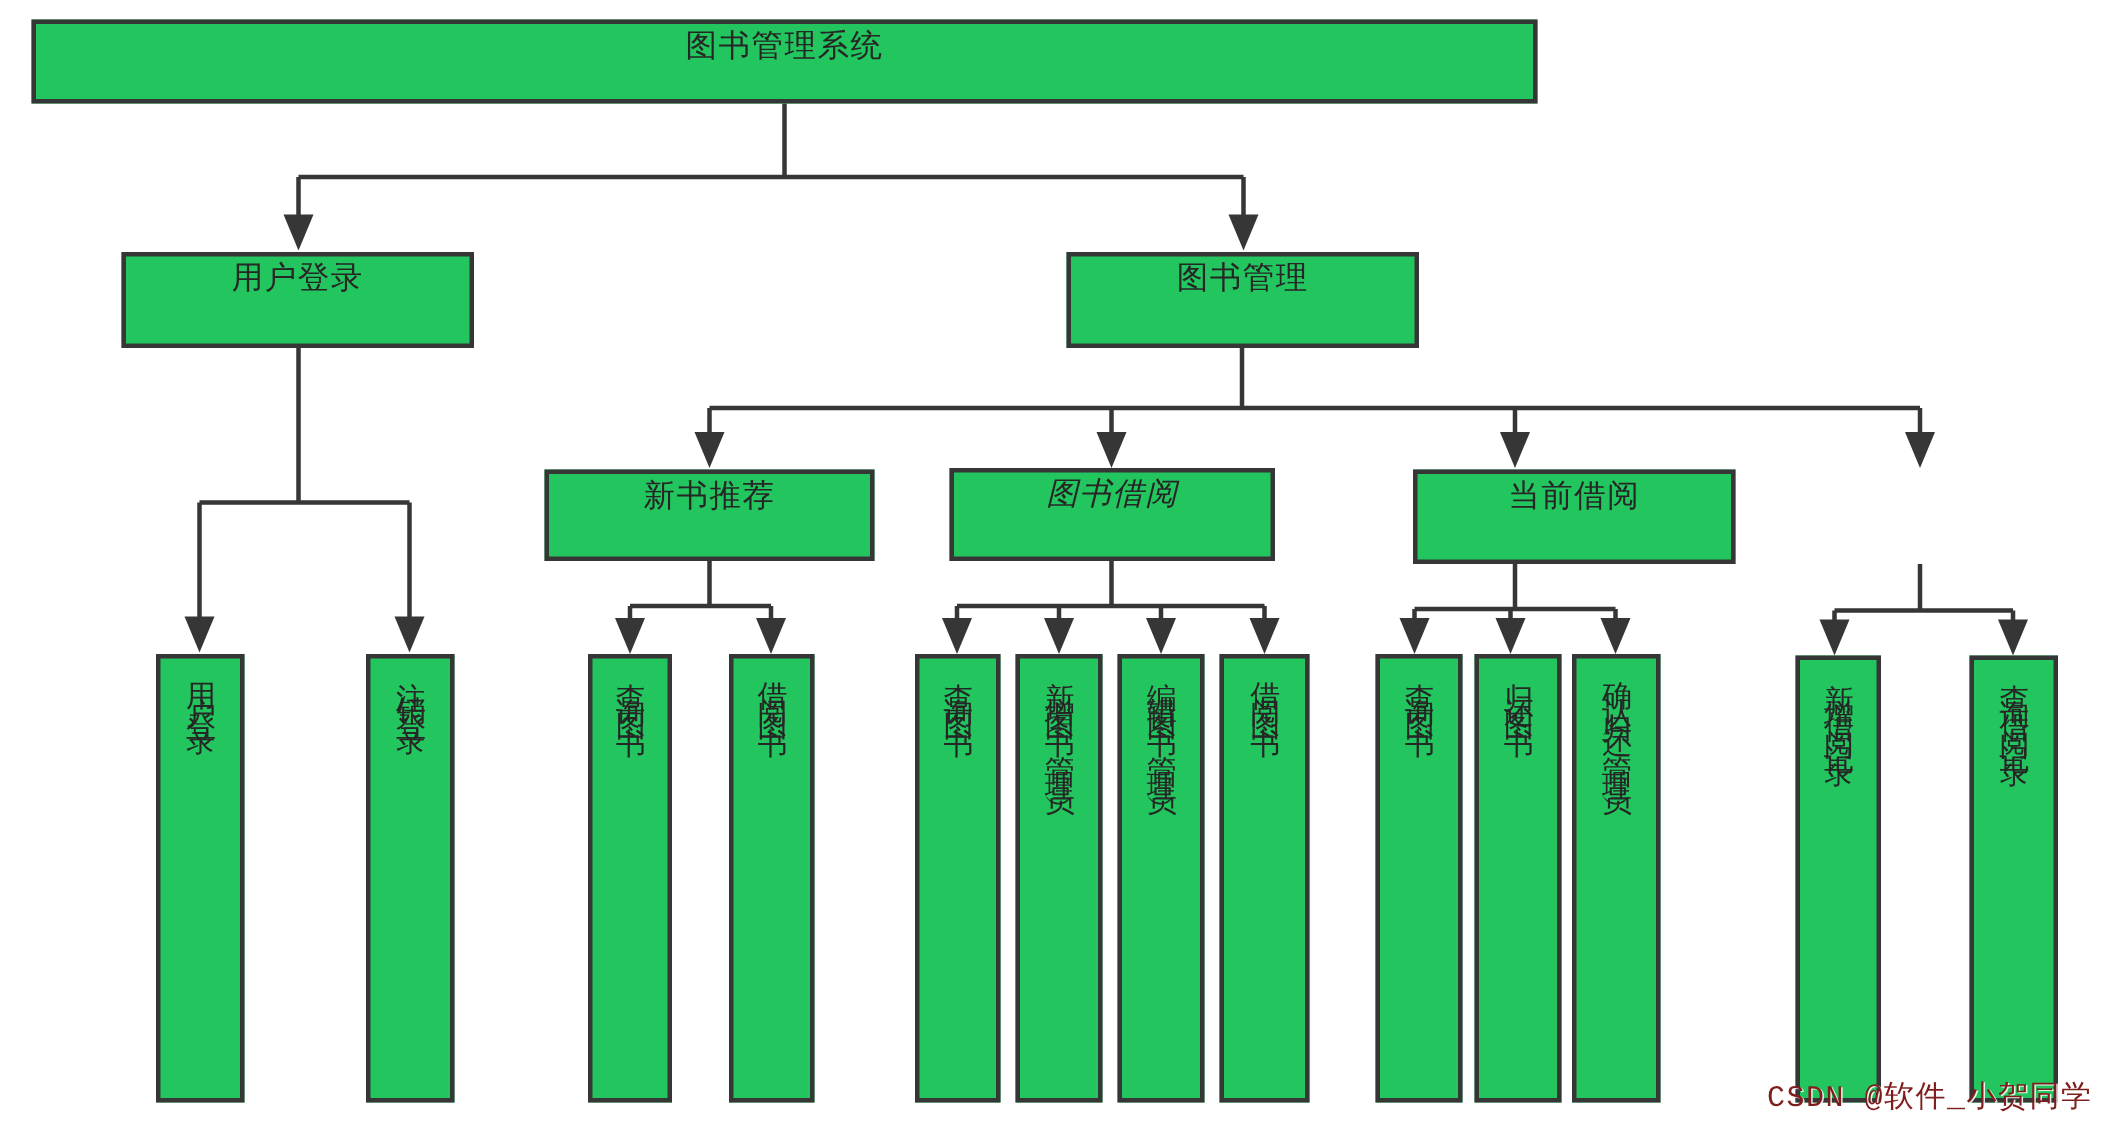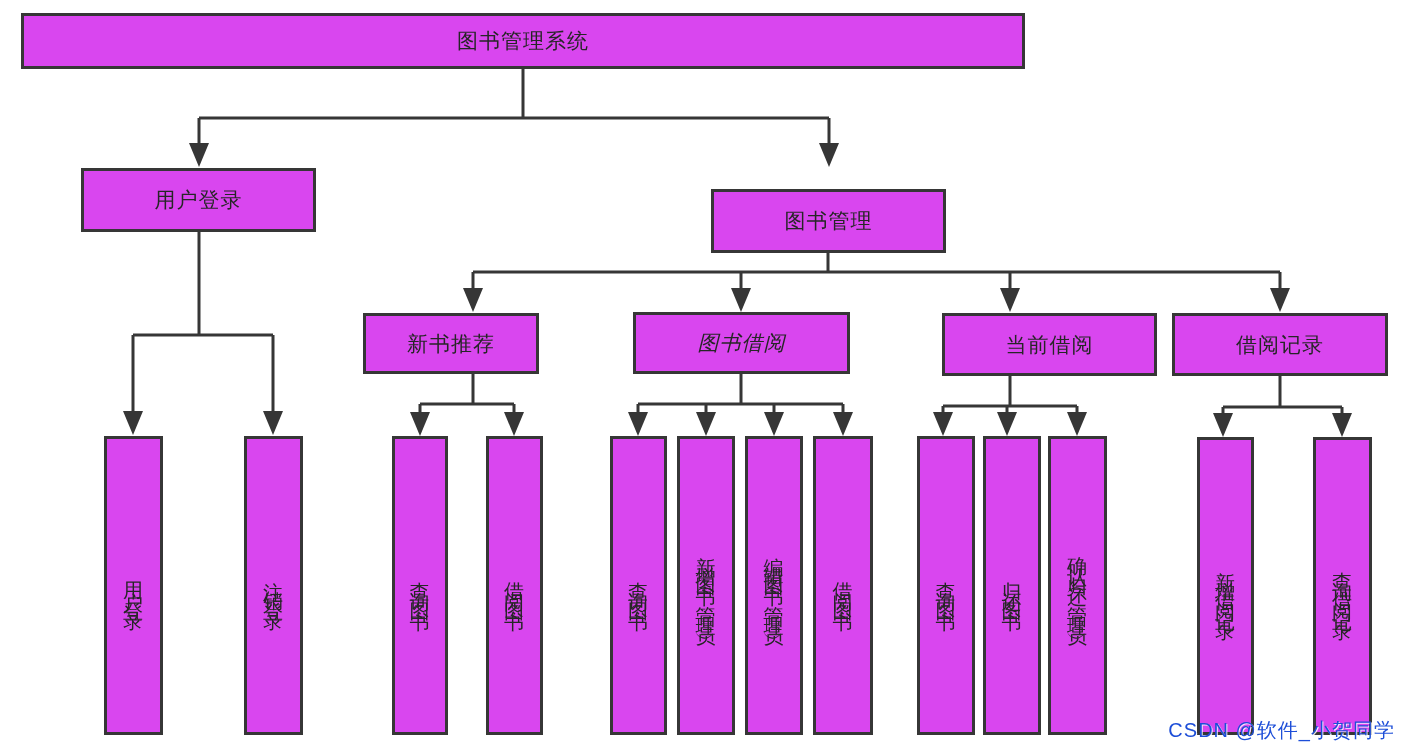--- a/index.html
+++ b/index.html
@@ -8,44 +8,45 @@
     width:1405px;height:747px;
     background:#ffffff;
     font-family:"Liberation Sans","DejaVu Sans",sans-serif;
     overflow:hidden;
   }
   svg.connectors{position:absolute;left:0;top:0;width:1405px;height:747px;}
   .node{
     position:absolute;
     box-sizing:border-box;
     border:3px solid #363636;
-    background:#d946ef;
+    background:#22c55e;
     display:flex;
-    align-items:center;
+    align-items:flex-start;
     justify-content:center;
     color:#262626;
   }
   .hbox{font-size:21px;letter-spacing:1px;}
   .vbox{font-size:20px;}
   .vbox .vtext{
     writing-mode:vertical-rl;
     text-orientation:mixed;
     letter-spacing:10px;
     line-height:1;
     white-space:nowrap;
   }
   .watermark{
     position:absolute;
     right:10px;
     bottom:3px;
     font-size:20px;
-    color:#1d4ed8;
+    color:#7f1d1d;
     letter-spacing:1px;
     text-shadow:1px 1px 0 rgba(255,255,255,0.85);
     white-space:nowrap;
+    font-family:Liberation Mono, monospace;
   }
 </style>
 </head>
 <body>
 
 <div class="canvas">
 
   <svg class="connectors" viewBox="0 0 1405 747" aria-hidden="true">
     <g stroke="#363636" stroke-width="3" fill="none">
 
@@ -93,35 +94,32 @@
     </g>
   </svg>
 
   <div class="node hbox" style="left:21px;top:13px;width:1004px;height:56px;">
     <span>图书管理系统</span>
   </div>
 
   <div class="node hbox" style="left:81px;top:168px;width:235px;height:64px;">
     <span>用户登录</span>
   </div>
-  <div class="node hbox" style="left:711px;top:168px;width:235px;height:64px;margin-top:21px;">
+  <div class="node hbox" style="left:711px;top:168px;width:235px;height:64px;">
     <span>图书管理</span>
   </div>
 
-  <div class="node hbox" style="left:363px;top:313px;width:176px;height:61px;">
+  <div class="node hbox" style="left:363px;top:313px;width:220px;height:61px;">
     <span>新书推荐</span>
   </div>
   <div class="node hbox" style="left:633px;top:312px;width:217px;height:62px;font-style:italic;">
     <span>图书借阅</span>
   </div>
   <div class="node hbox" style="left:902px;top:313px;width:215px;height:63px;margin-left:40px;">
     <span>当前借阅</span>
-  </div>
-  <div class="node hbox" style="left:1172px;top:313px;width:216px;height:63px;">
-    <span>借阅记录</span>
   </div>
 
   <div class="node vbox" style="left:104px;top:436px;width:59px;height:299px;">
     <span class="vtext">用户登录</span>
   </div>
   <div class="node vbox" style="left:244px;top:436px;width:59px;height:299px;">
     <span class="vtext">注销登录</span>
   </div>
 
   <div class="node vbox" style="left:392px;top:436px;width:56px;height:299px;">

